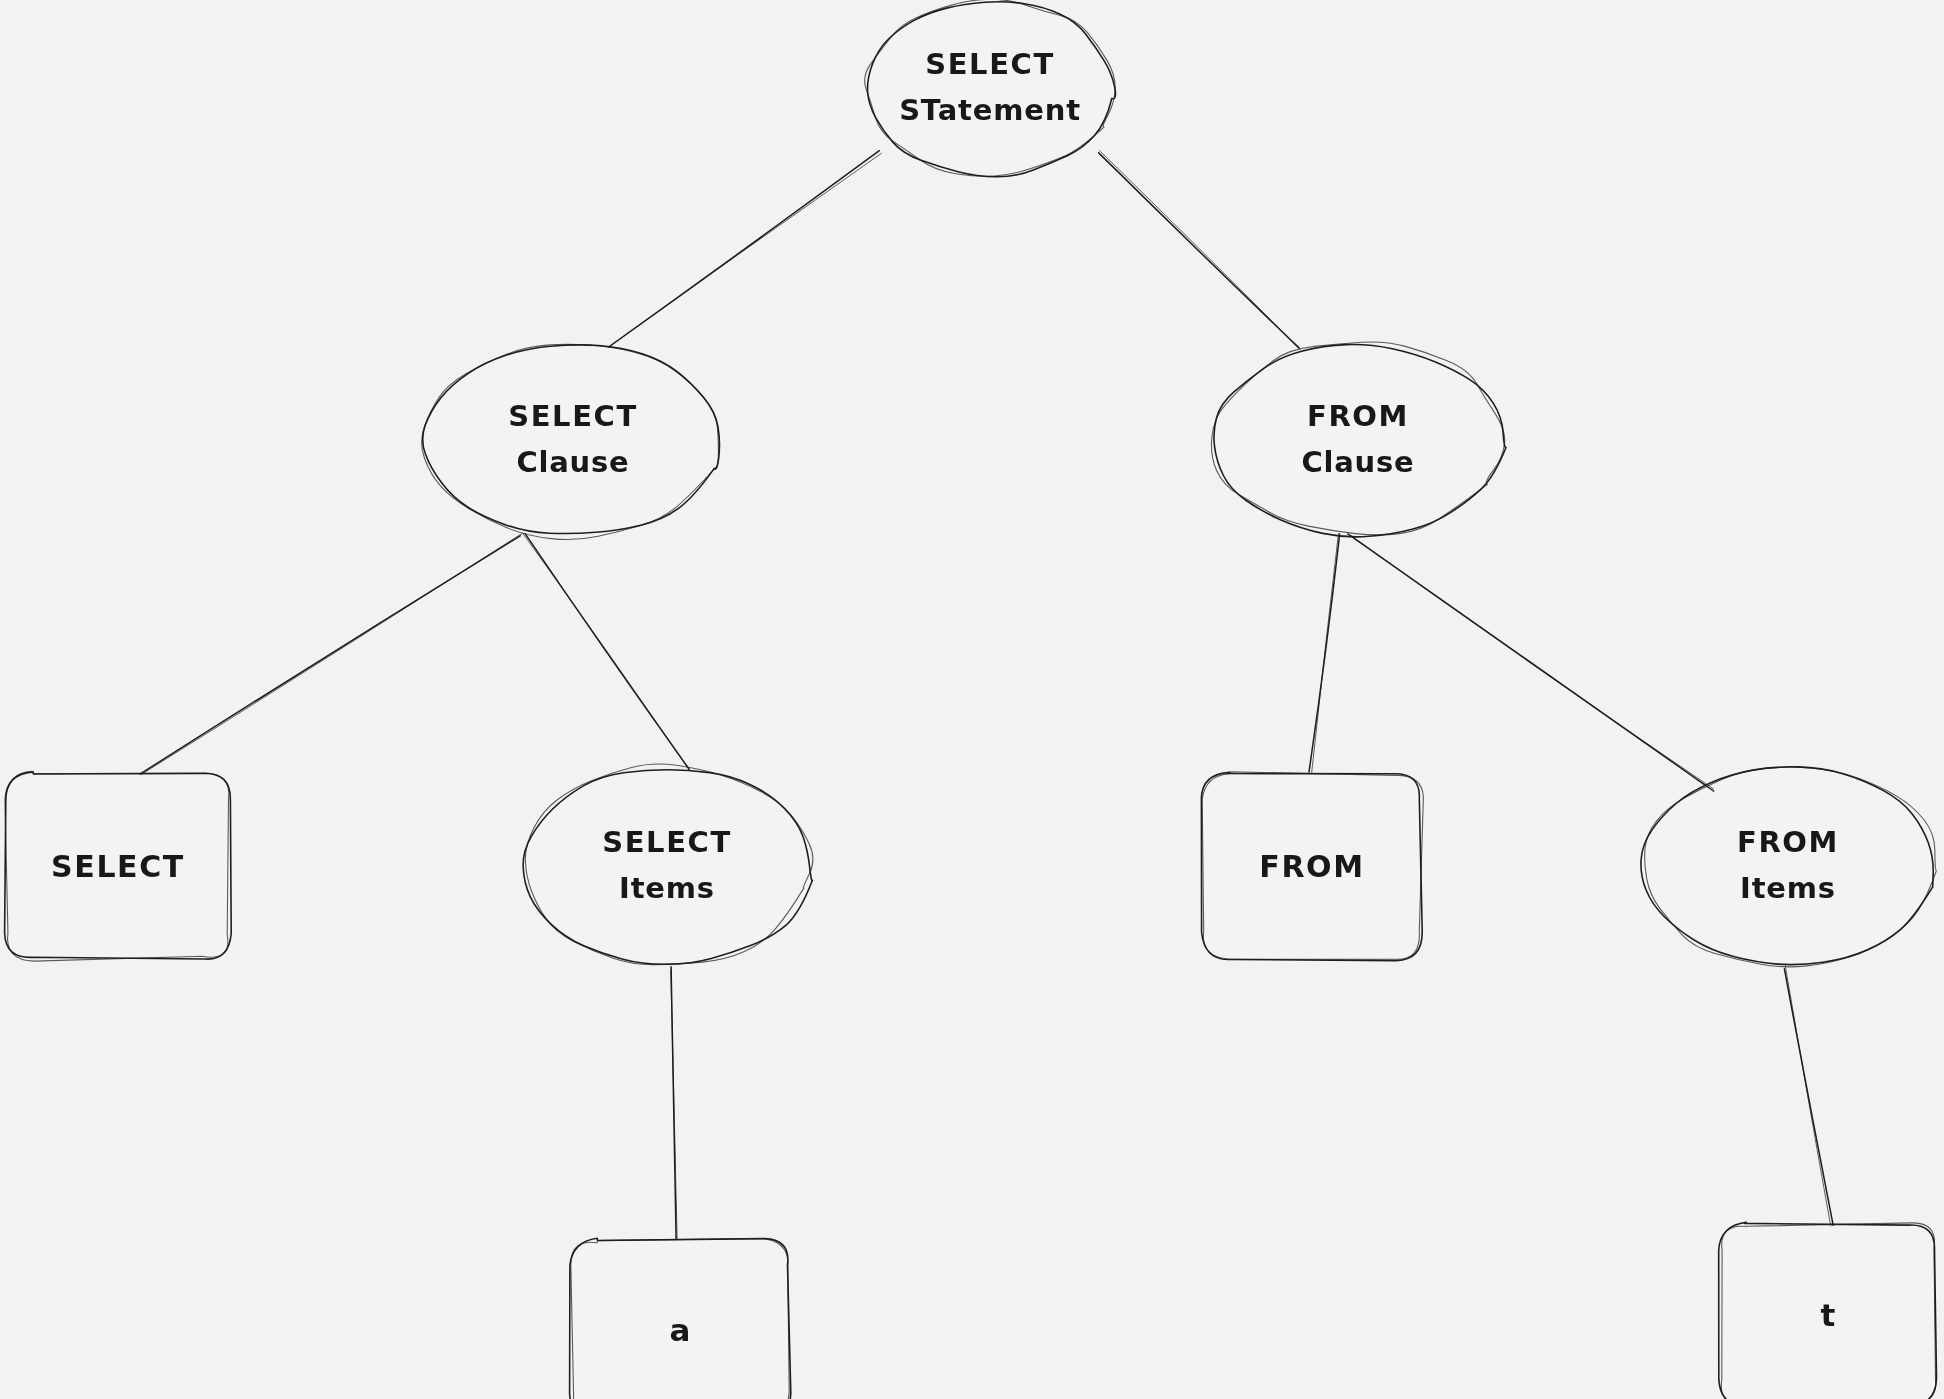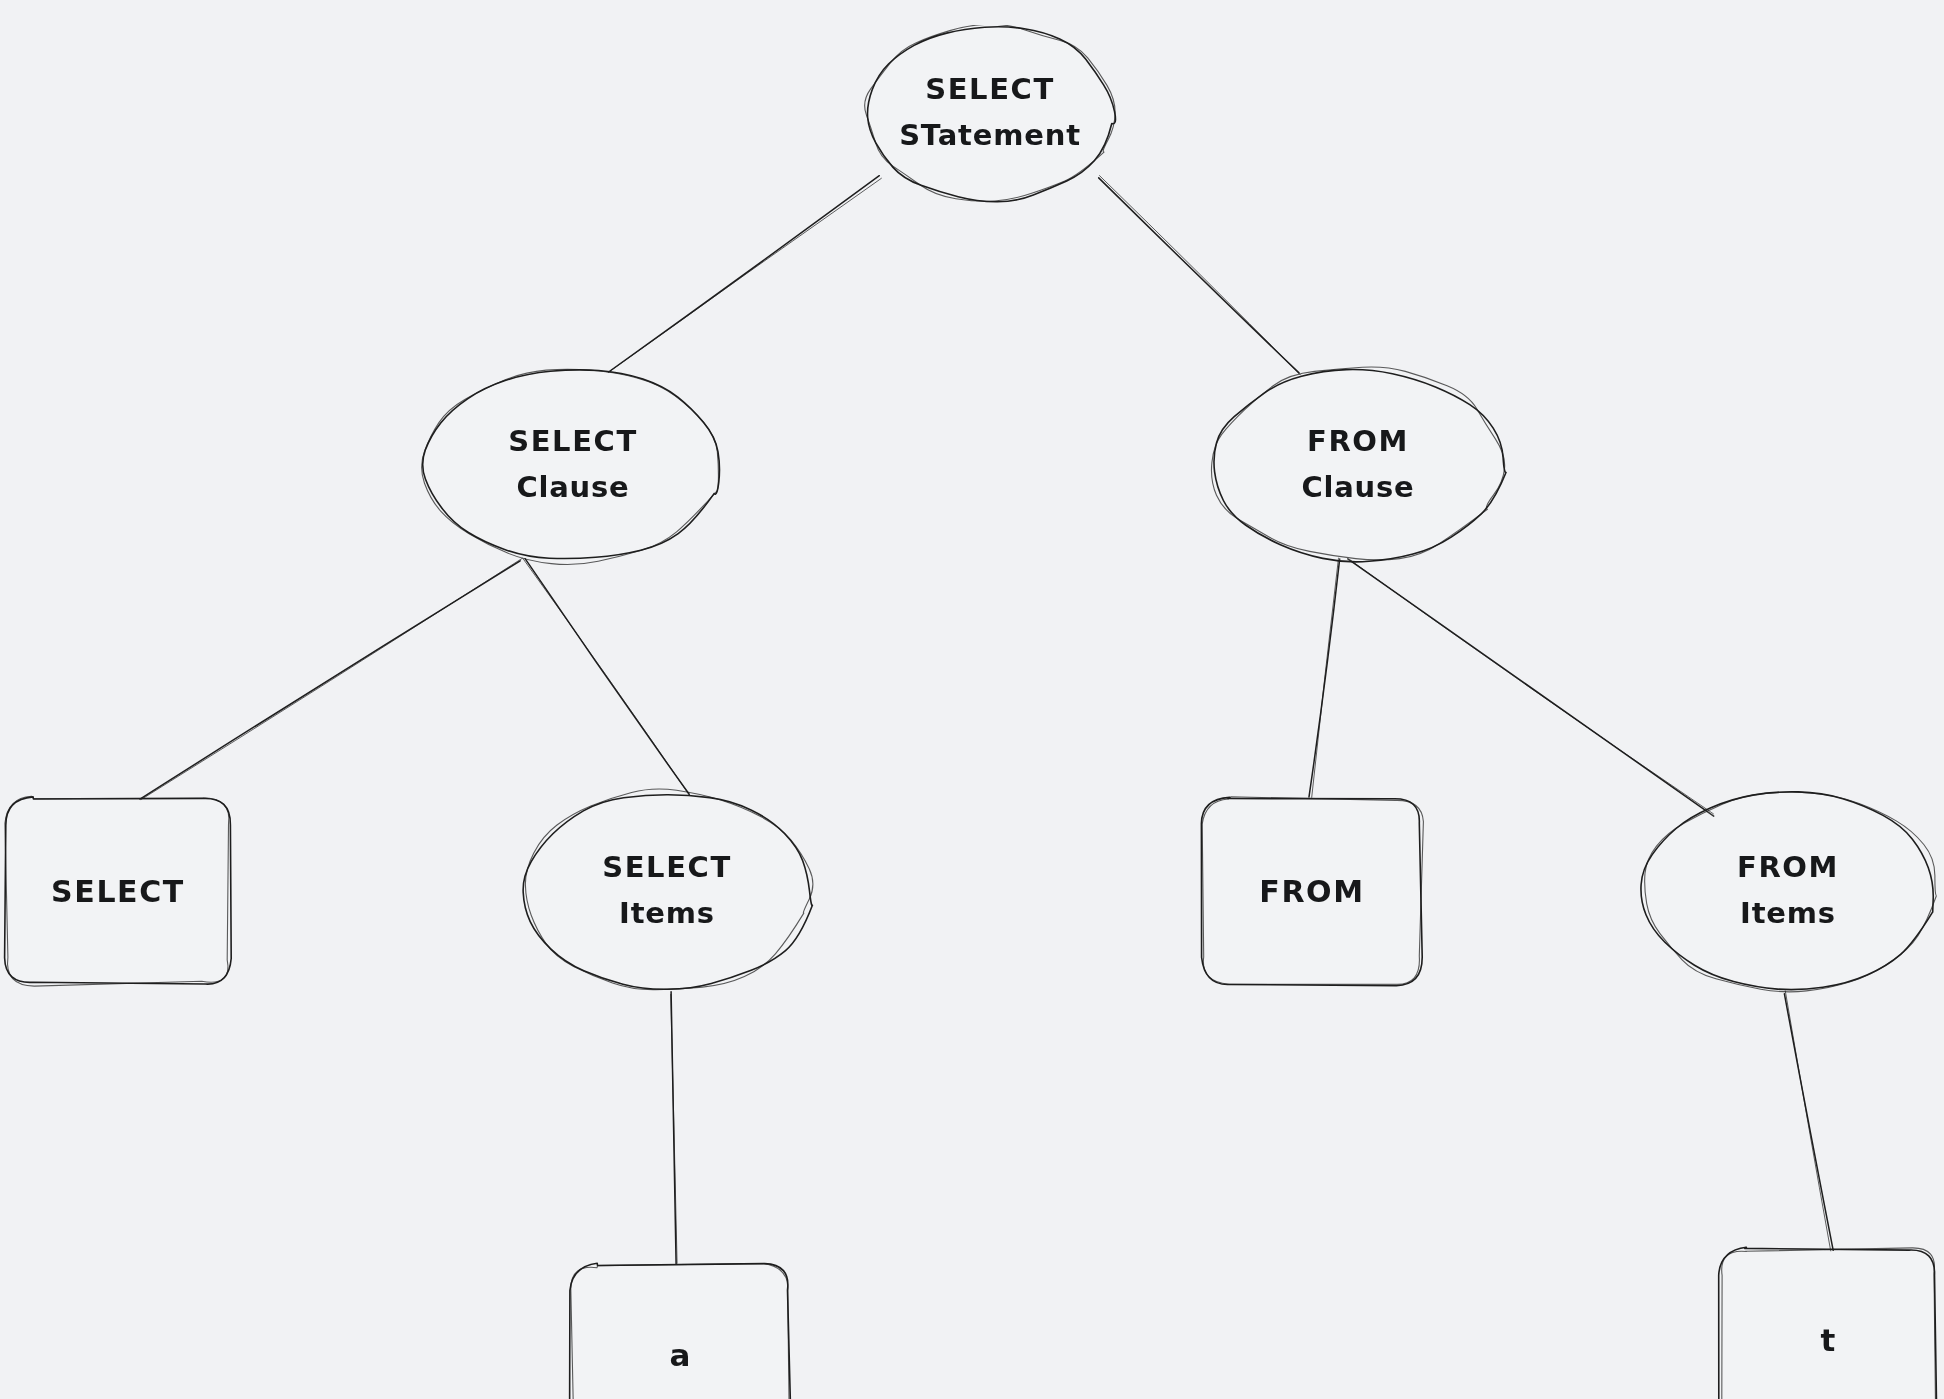--- a/index.html
+++ b/index.html
@@ -12,21 +12,20 @@
     width: 1944px;
     height: 1399px;
     overflow: hidden;
     font-family: "DejaVu Sans", sans-serif;
   }
   #canvas-root {
     position: relative;
     width: 1944px;
     height: 1152px;
     background: #f1f2f4;
-    margin-top: 25px;
   }
   svg#diagram {
     position: absolute;
     left: 0;
     top: 0;
     width: 1944px;
     height: 1399px;
     display: block;
   }
   .node-shape {

